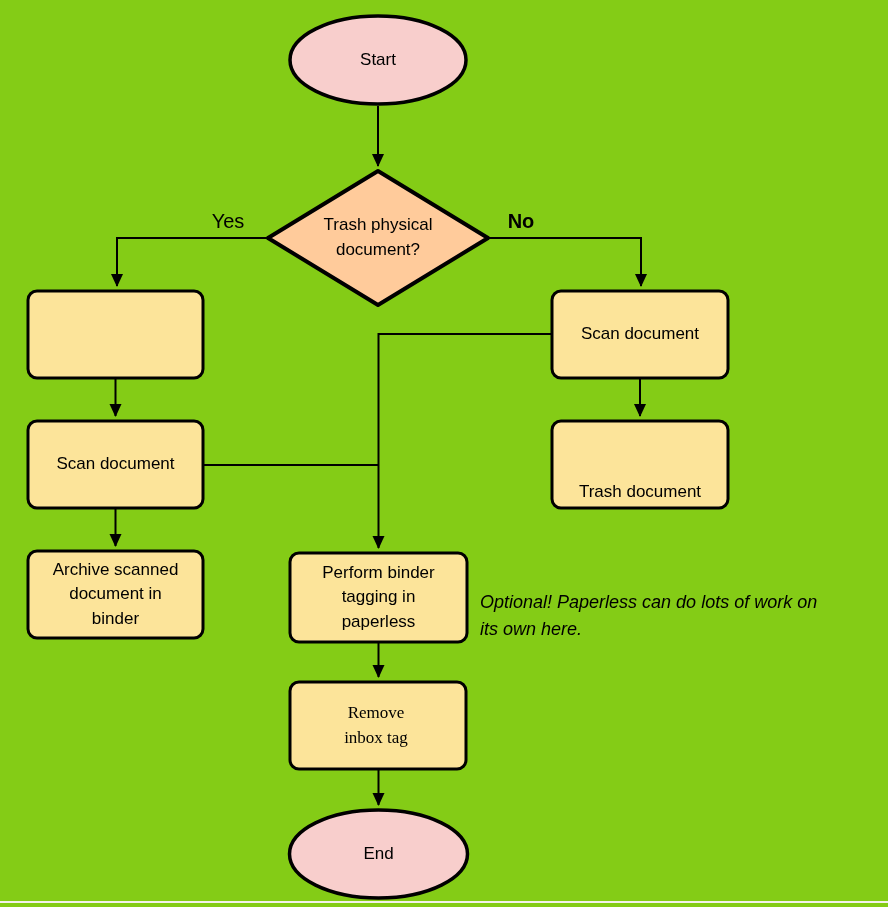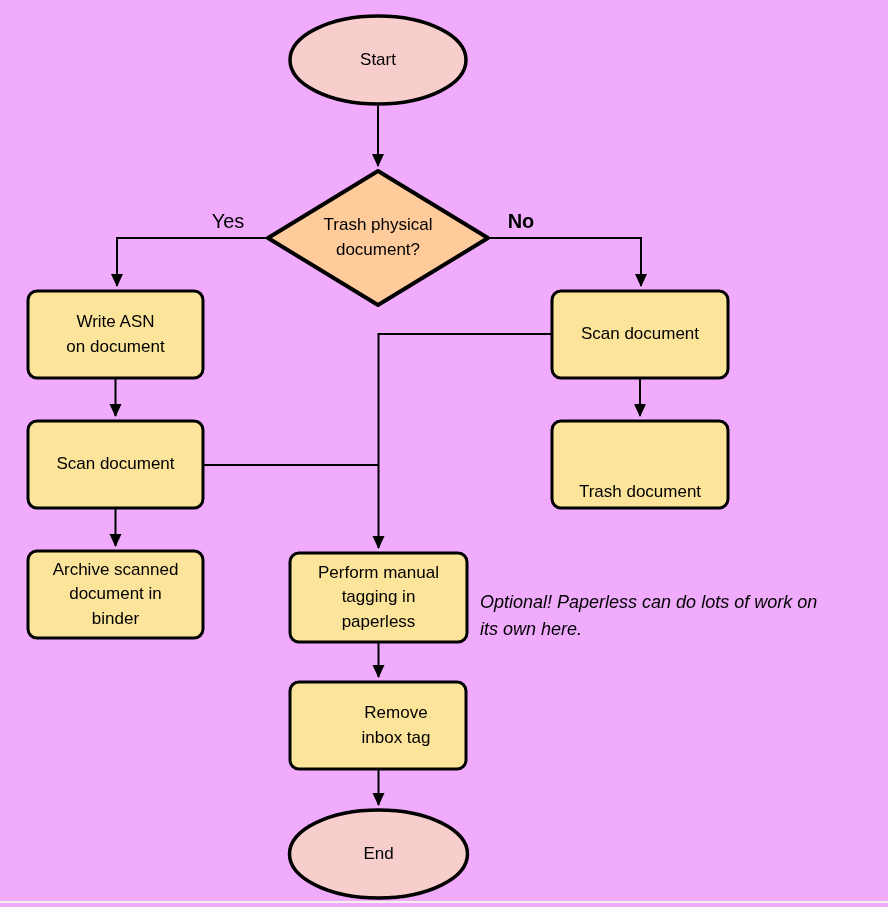--- a/index.html
+++ b/index.html
@@ -5,21 +5,21 @@
   html, body {
     margin: 0;
     padding: 0;
     background: #ffffff;
     font-family: "Liberation Sans", sans-serif;
   }
   .canvas {
     position: relative;
     width: 888px;
     height: 907px;
-    background: #f0abfc;
+    background: #84cc16;
     overflow: hidden;
   }
   .canvas svg {
     position: absolute;
     left: 0;
     top: 0;
   }
   .shape {
     stroke: #000000;
   }
@@ -98,32 +98,30 @@
     <rect class="shape" x="552" y="291" width="176" height="87" rx="9" stroke-width="3" fill="#FCE49A"></rect>
     <rect class="shape" x="552" y="421" width="176" height="87" rx="9" stroke-width="3" fill="#FCE49A"></rect>
     <rect class="shape" x="290" y="553" width="177" height="89" rx="9" stroke-width="3" fill="#FCE49A"></rect>
     <rect class="shape" x="290" y="682" width="176" height="87" rx="9" stroke-width="3" fill="#FCE49A"></rect>
     <ellipse class="shape" cx="378.5" cy="854" rx="89" ry="44" stroke-width="3.5" fill="#F8CECC"></ellipse>
   </svg>
 
   <div class="node-label" style="left:290px; top:16px; width:176px; height:88px;">Start</div>
   <div class="node-label" style="left:288px; top:208px; width:180px; height:60px;">Trash physical
 document?</div>
-  <div class="node-label" style="left:28px; top:291px; width:175px; height:87px;">Write ASN
-on document</div>
   <div class="node-label" style="left:28px; top:421px; width:175px; height:87px;">Scan document</div>
   <div class="node-label" style="left:28px; top:551px; width:175px; height:87px;border-radius:11px;">Archive scanned
 document in
 binder</div>
   <div class="node-label" style="left:552px; top:291px; width:176px; height:87px;">Scan document</div>
   <div class="node-label" style="left:552px; top:421px; width:176px; height:87px;margin-top:28px;">Trash document</div>
-  <div class="node-label" style="left:290px; top:553px; width:177px; height:89px;">Perform manual
+  <div class="node-label" style="left:290px; top:553px; width:177px; height:89px;">Perform binder
 tagging in
 paperless</div>
-  <div class="node-label" style="left:308px; top:682px; width:176px; height:87px;">Remove
+  <div class="node-label" style="left:288px; top:682px; width:176px; height:87px;font-family:Liberation Serif, serif;">Remove
 inbox tag</div>
   <div class="node-label" style="left:289px; top:810px; width:179px; height:88px;">End</div>
 
   <div class="edge-label" style="left:198px; top:210px; width:60px;">Yes</div>
   <div class="edge-label" style="left:491px; top:210px; width:60px;font-weight:bold;">No</div>
 
   <div class="note">Optional! Paperless can do lots of work on
 its own here.</div>
 
   <div class="bottom-divider"></div>

